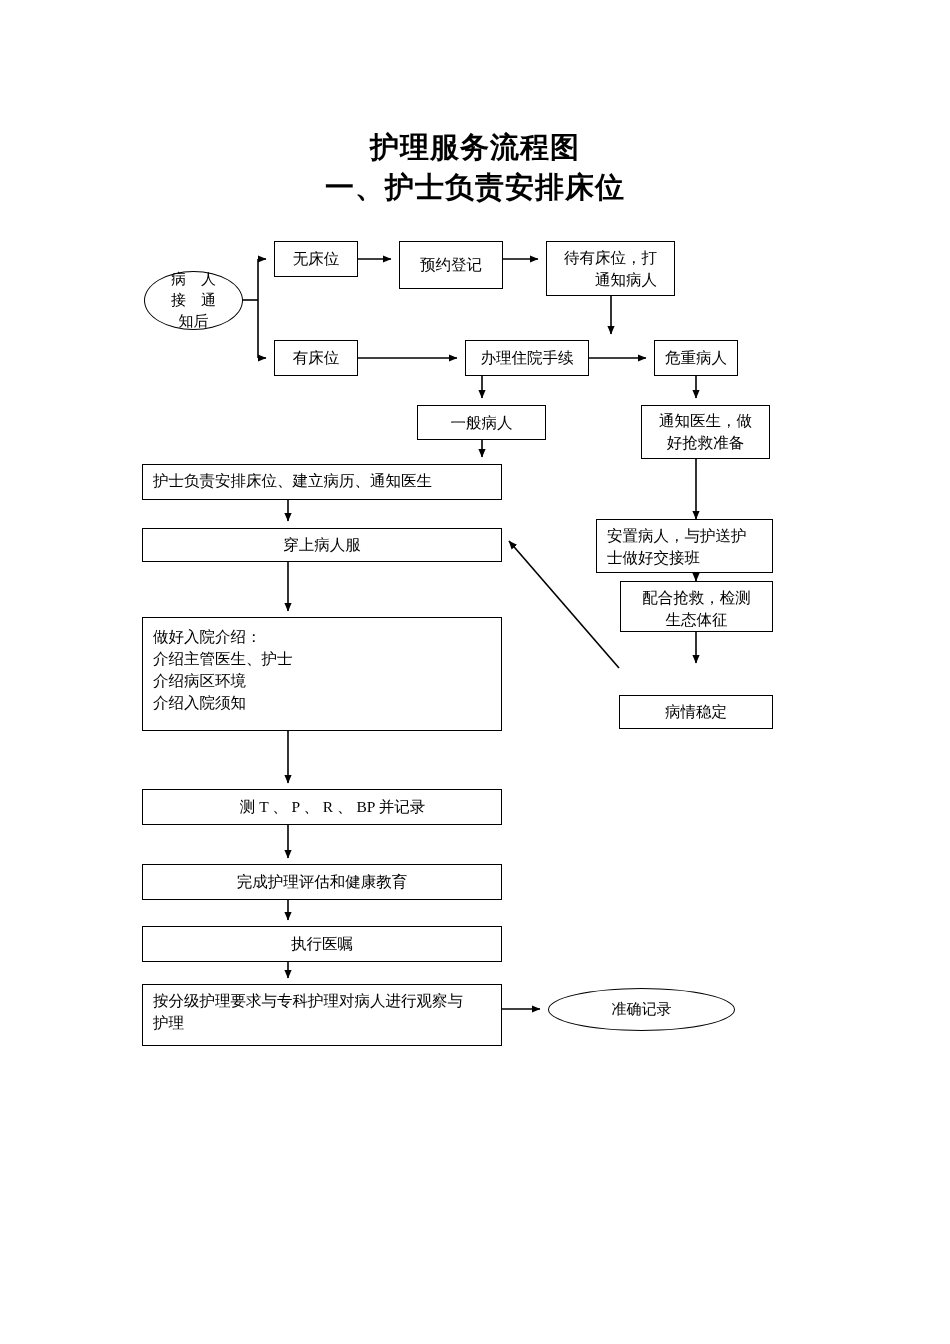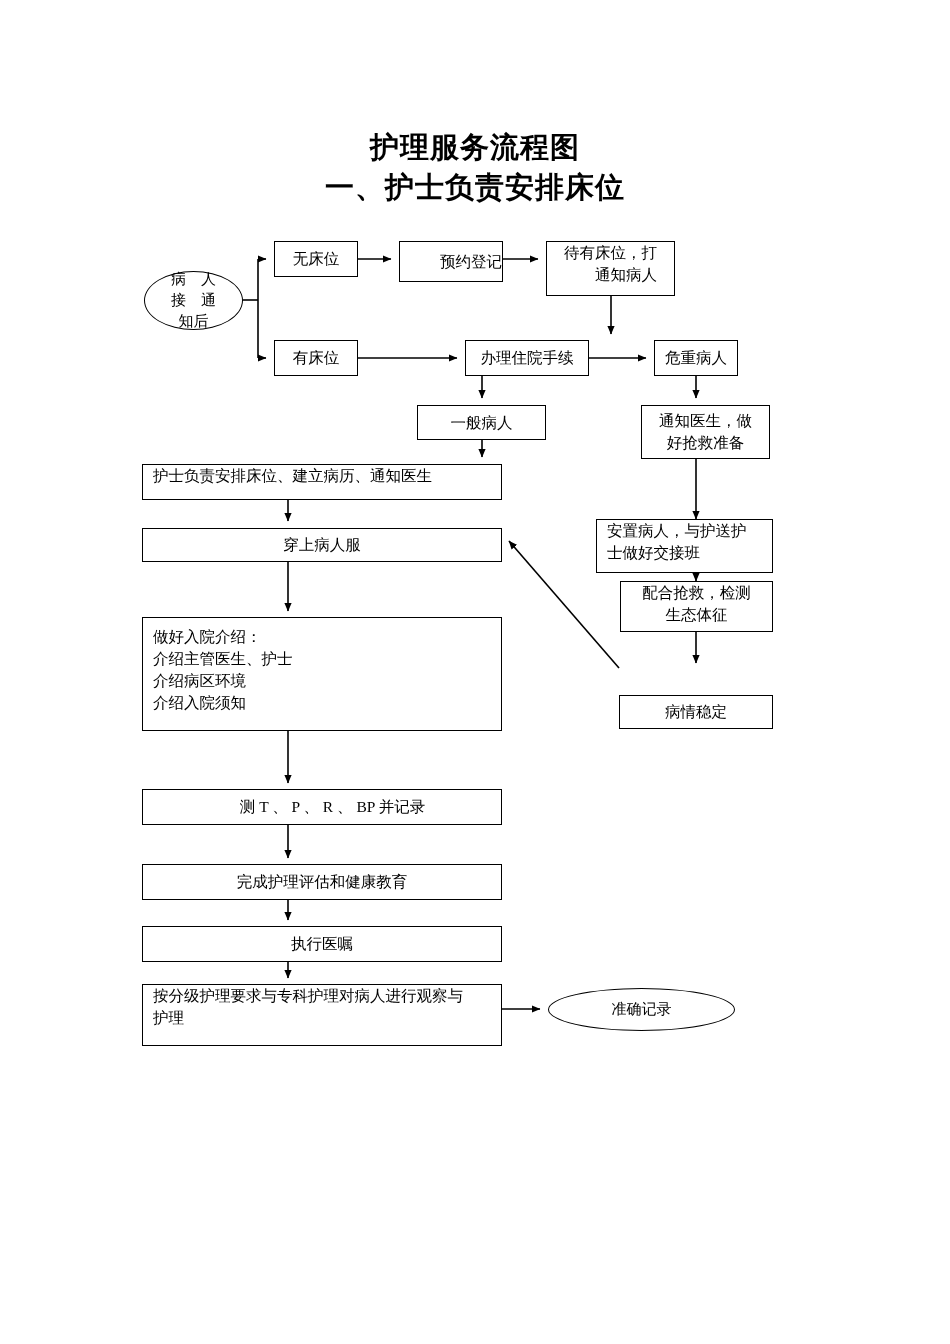--- a/index.html
+++ b/index.html
@@ -77,20 +77,21 @@
     text-align: center;
   }
   .node.left-top {
     display: block;
     text-align: left;
   }
   .node.pad-l {
     padding-left: 10px;
   }
   .node.pad-t {
+    padding-top: 5px;
   }
 
   .ellipse {
     position: absolute;
     box-sizing: border-box;
     border: 1.3px solid #000;
     border-radius: 50%;
     background: #fff;
     display: flex;
     align-items: center;
@@ -168,21 +169,21 @@
 <div class="ellipse" style="left:144px; top:271px; width:99px; height:59px;">
   <span class="txt">病　人
 接　通
 知后</span>
 </div>
 
 <div class="node center" style="left:274px; top:241px; width:84px; height:36px;">
   <span class="txt">无床位</span>
 </div>
 
-<div class="node center" style="left:399px; top:241px; width:104px; height:41px;justify-content:flex-end;">
+<div class="node center" style="left:399px; top:241px; width:104px; height:48px;">
   <span class="txt">预约登记</span>
 </div>
 
 <div class="node center-top pad-t" style="left:546px; top:241px; width:129px; height:55px;">
   <span class="txt" style="text-align:right;">待有床位，打
 通知病人</span>
 </div>
 
 <div class="node center" style="left:274px; top:340px; width:84px; height:36px;">
   <span class="txt">有床位</span>

